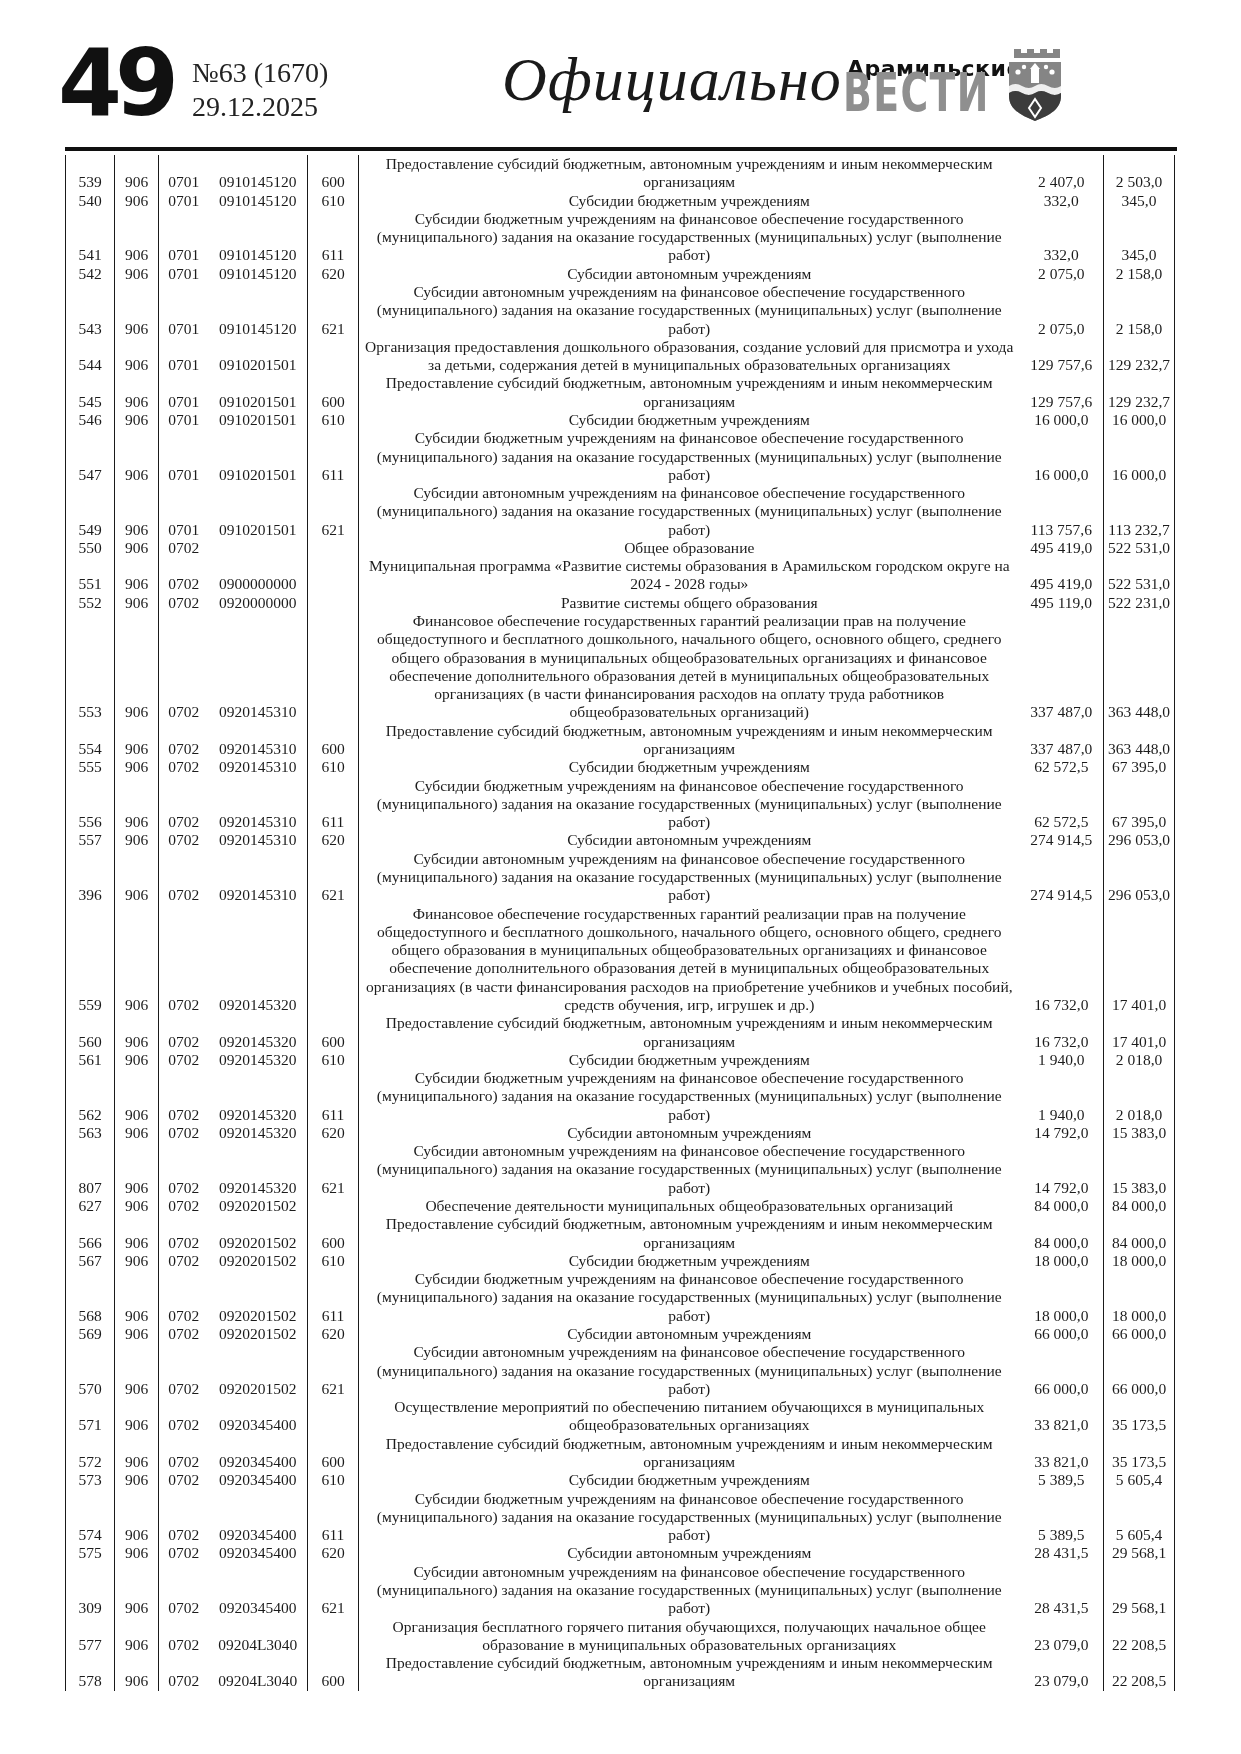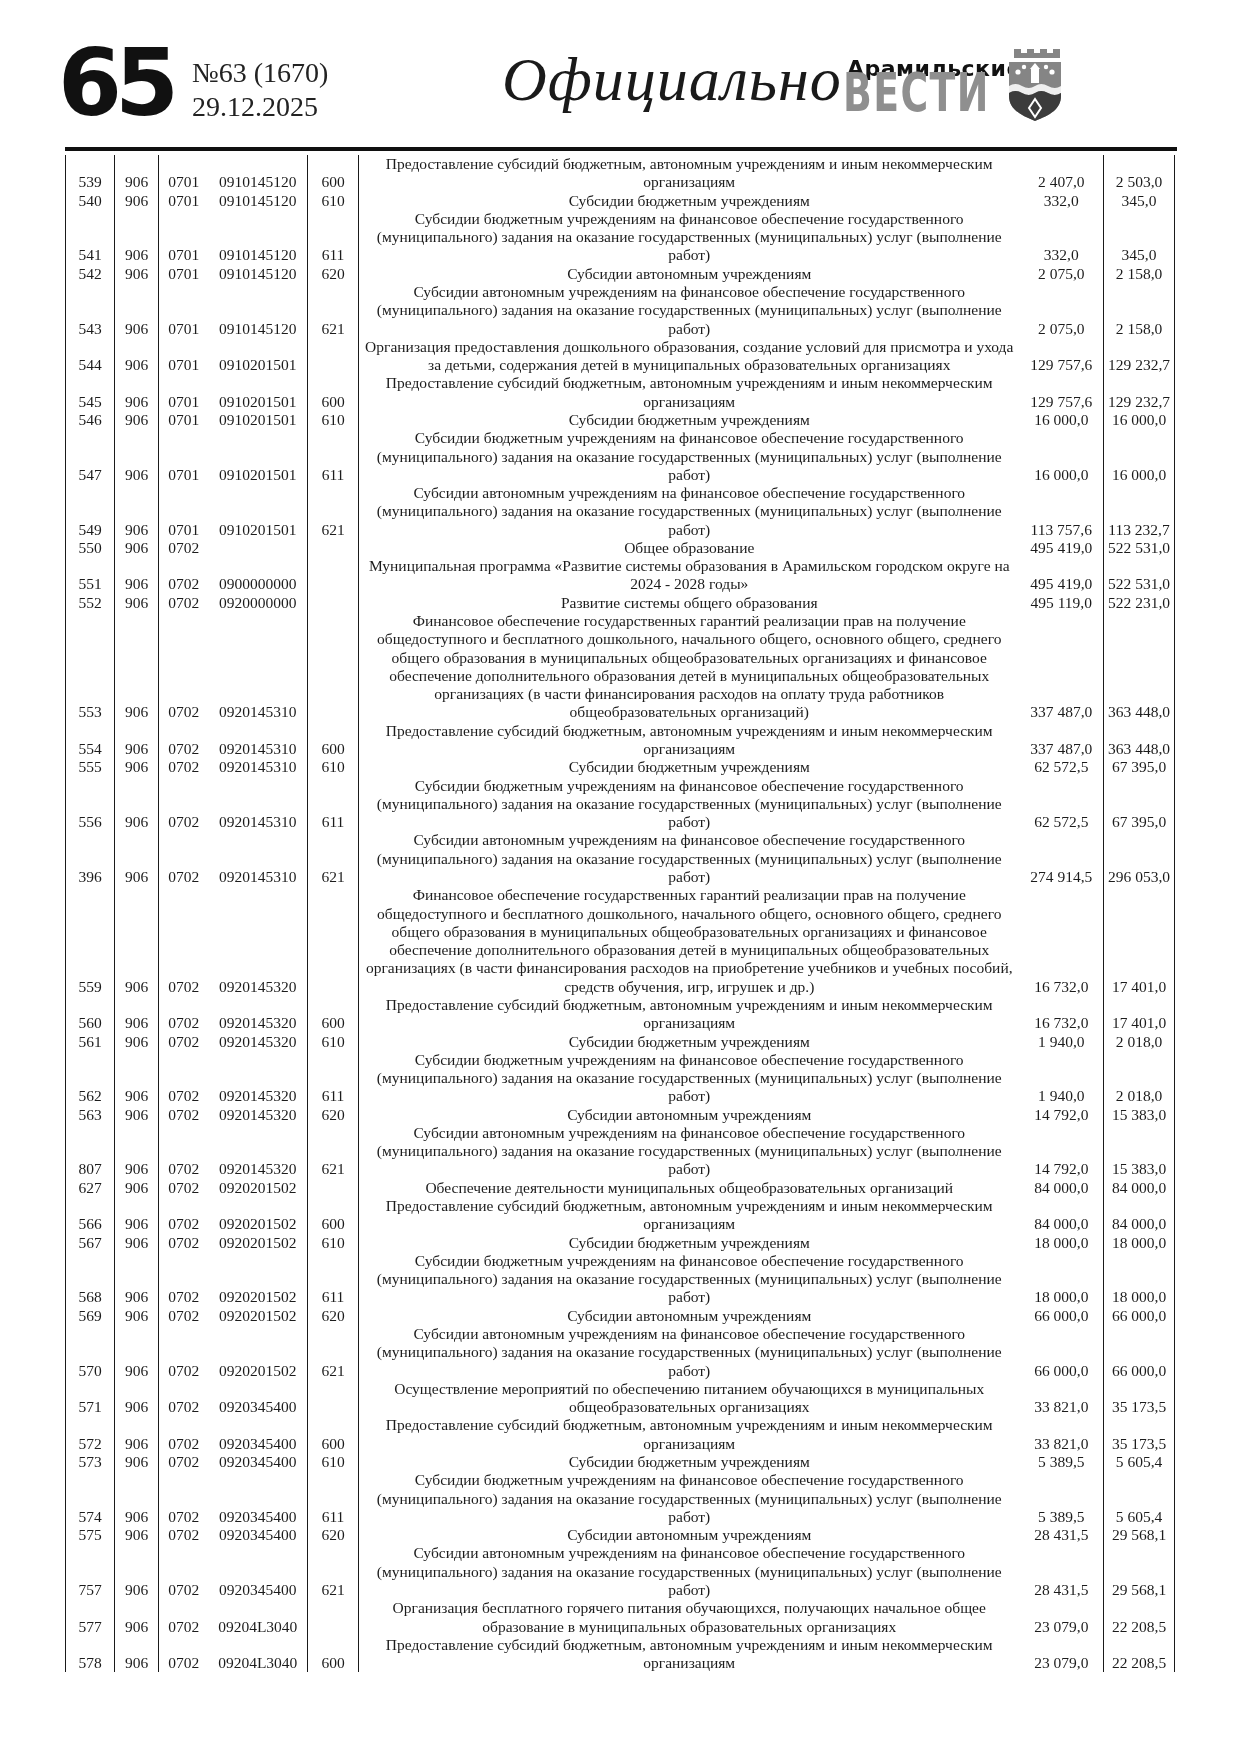--- a/index.html
+++ b/index.html
@@ -31,21 +31,21 @@
   .c-vr    {border-right:1.5px solid #1a1a1a;}
   .c-name  {padding:0 6px;}
   .c-a1    {border-right:1.5px solid #1a1a1a;white-space:nowrap;}
   .c-a2    {border-right:1.5px solid #1a1a1a;}
 </style>
 </head>
 <body>
 
 <div>
 
-  <div class="pagenum">65</div>
+  <div class="pagenum">49</div>
 
   <div class="issue">
     <div>№63 (1670)</div>
     <div>29.12.2025</div>
   </div>
 
   <div class="section-title">Официально</div>
 
   <div>
     <div class="mh-top">Арамильские</div>
@@ -269,20 +269,30 @@
           <td class="c-num">556</td>
           <td class="c-grbs">906</td>
           <td class="c-sect">0702</td>
           <td class="c-target">0920145310</td>
           <td class="c-vr">611</td>
           <td class="c-name">Субсидии бюджетным учреждениям на финансовое обеспечение государственного (муниципального) задания на оказание государственных (муниципальных) услуг (выполнение работ)</td>
           <td class="c-a1">62 572,5</td>
           <td class="c-a2">67 395,0</td>
         </tr>
 
+        <tr>
+          <td class="c-num">557</td>
+          <td class="c-grbs">906</td>
+          <td class="c-sect">0702</td>
+          <td class="c-target">0920145310</td>
+          <td class="c-vr">620</td>
+          <td class="c-name">Субсидии автономным учреждениям</td>
+          <td class="c-a1">274 914,5</td>
+          <td class="c-a2">296 053,0</td>
+        </tr>
 
         <tr>
           <td class="c-num">396</td>
           <td class="c-grbs">906</td>
           <td class="c-sect">0702</td>
           <td class="c-target">0920145310</td>
           <td class="c-vr">621</td>
           <td class="c-name">Субсидии автономным учреждениям на финансовое обеспечение государственного (муниципального) задания на оказание государственных (муниципальных) услуг (выполнение работ)</td>
           <td class="c-a1">274 914,5</td>
           <td class="c-a2">296 053,0</td>
@@ -469,21 +479,21 @@
           <td class="c-grbs">906</td>
           <td class="c-sect">0702</td>
           <td class="c-target">0920345400</td>
           <td class="c-vr">620</td>
           <td class="c-name">Субсидии автономным учреждениям</td>
           <td class="c-a1">28 431,5</td>
           <td class="c-a2">29 568,1</td>
         </tr>
 
         <tr>
-          <td class="c-num">757</td>
+          <td class="c-num">309</td>
           <td class="c-grbs">906</td>
           <td class="c-sect">0702</td>
           <td class="c-target">0920345400</td>
           <td class="c-vr">621</td>
           <td class="c-name">Субсидии автономным учреждениям на финансовое обеспечение государственного (муниципального) задания на оказание государственных (муниципальных) услуг (выполнение работ)</td>
           <td class="c-a1">28 431,5</td>
           <td class="c-a2">29 568,1</td>
         </tr>
 
         <tr>

